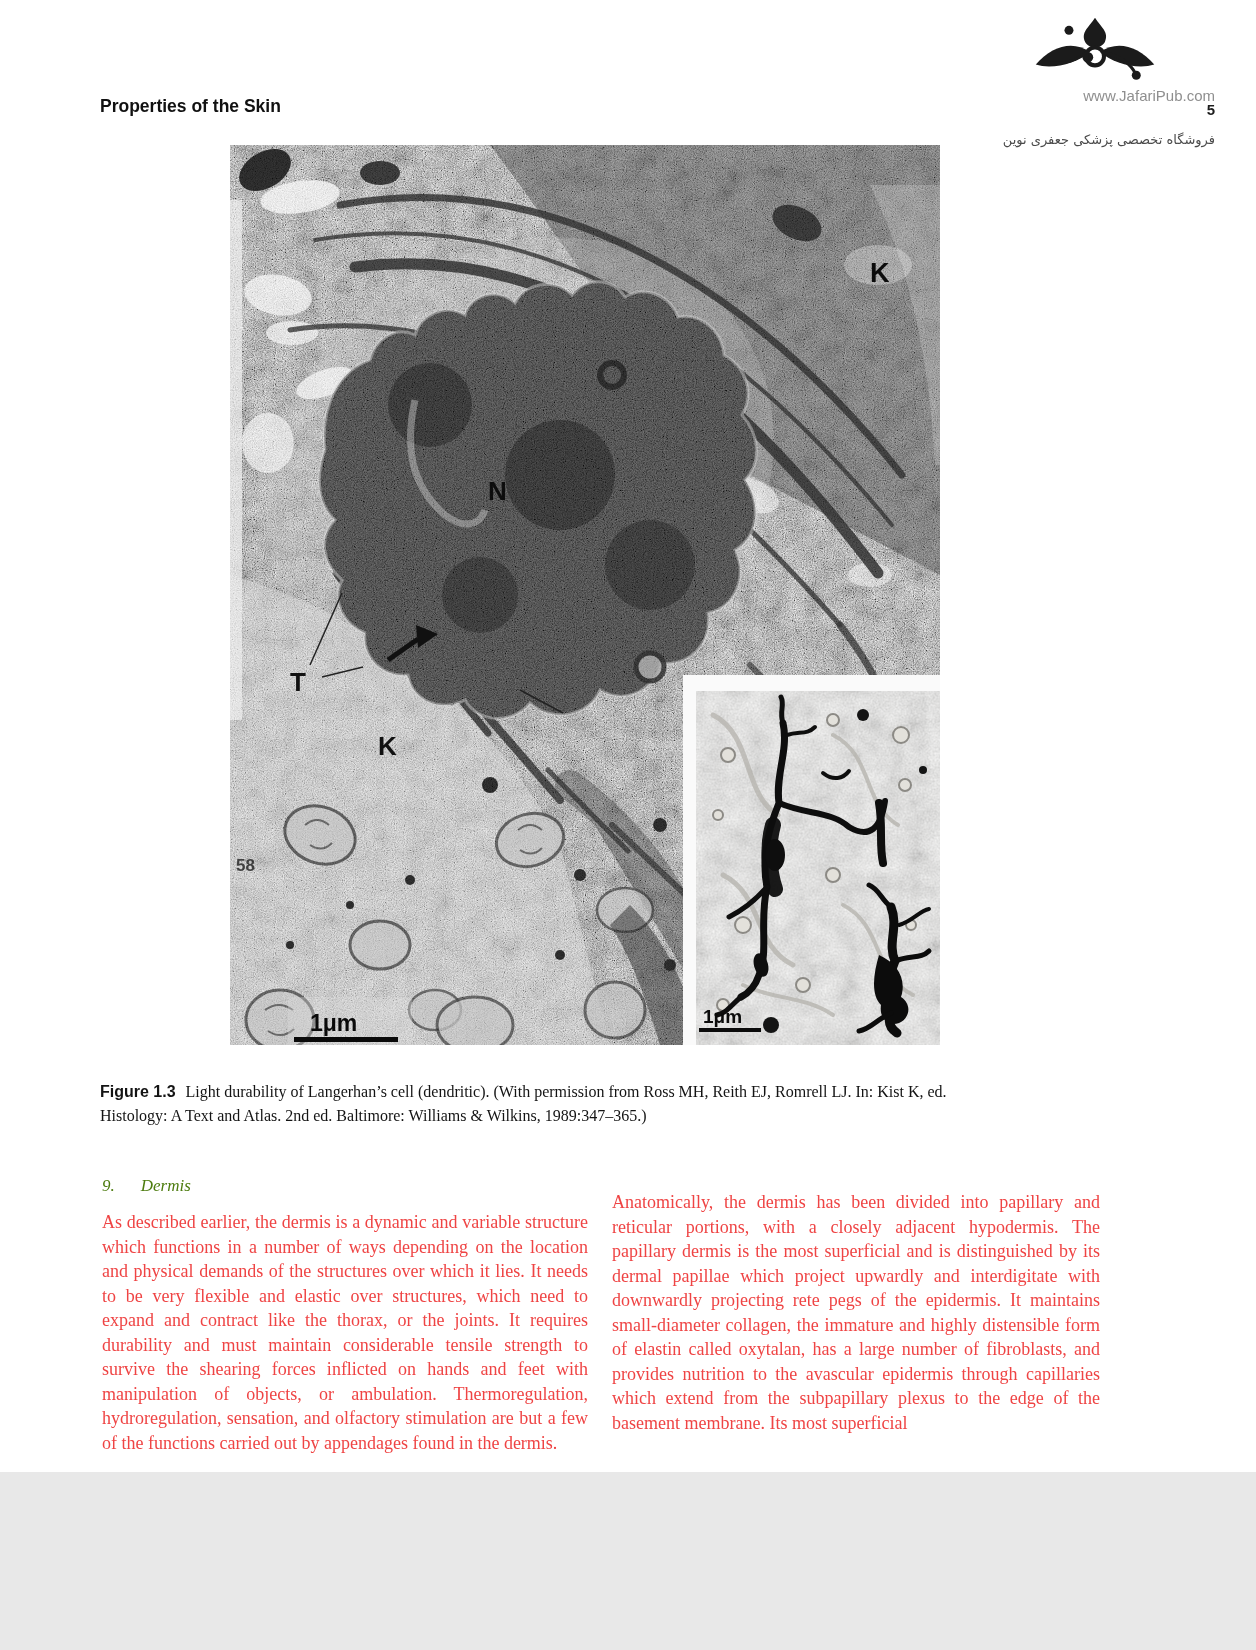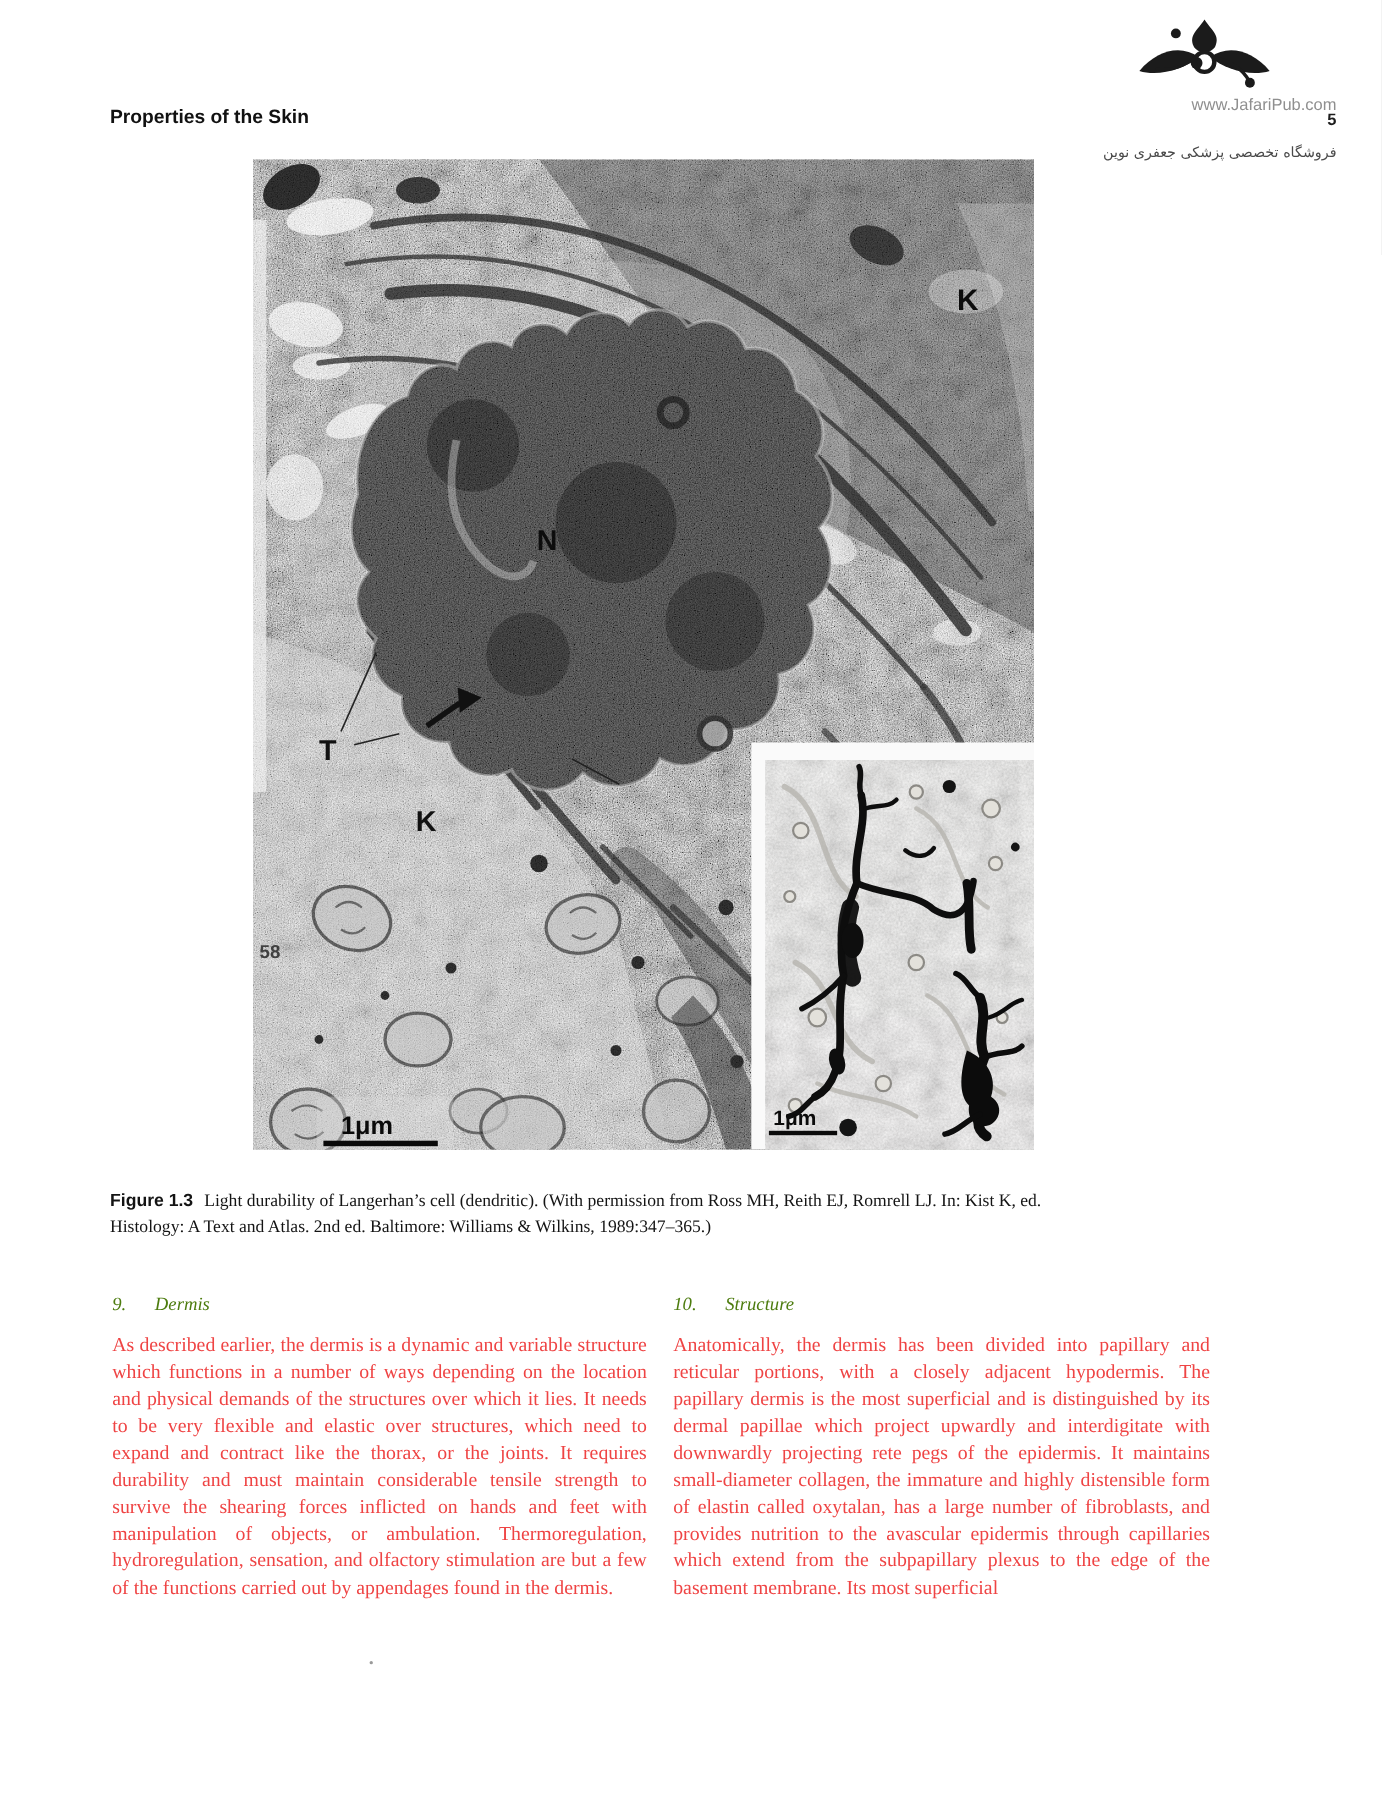--- a/index.html
+++ b/index.html
@@ -1,16 +1,16 @@
 <!DOCTYPE html>
 <html><head>
 <meta charset="utf-8">
 <style>
   html,body{margin:0;padding:0;background:#e8e8e8;}
-  .page{position:relative;width:1256px;height:1650px;background:#ffffff;overflow:hidden;
+  .page{position:relative;width:1256px;height:1472px;background:#ffffff;overflow:hidden;
         font-family:"Liberation Serif",serif;color:#1a1a1a;}
   .hdr{position:absolute;left:100px;top:96px;font-family:"Liberation Sans",sans-serif;
        font-weight:bold;font-size:17.5px;color:#111;}
   .brand{position:absolute;left:975px;top:16px;width:240px;text-align:right;line-height:1.15;}
   .brand .logo{display:block;margin:0 auto;}
   .brand .url{font-family:"Liberation Sans",sans-serif;font-size:15px;color:#8f8f8f;margin-top:1px;}
   .brand .pnum{font-family:"Liberation Sans",sans-serif;font-size:15px;font-weight:bold;color:#1d1d1d;margin-top:-3px;}
   .brand .fa{font-family:"DejaVu Sans",sans-serif;font-size:13px;color:#4a4a4a;margin-top:14px;direction:rtl;}
   .micro{position:absolute;left:230px;top:145px;width:710px;height:900px;}
   .caption{position:absolute;left:100px;top:1080px;width:1046px;font-size:16px;line-height:23.5px;color:#141414;}
@@ -267,20 +267,17 @@
   </div>
 
   <div class="col left">
     <div class="sechead">
       <span class="num">9.</span><span>Dermis</span>
     </div>
     <p>As described earlier, the dermis is a dynamic and variable structure which functions in a number of ways depending on the location and physical demands of the structures over which it lies. It needs to be very flexible and elastic over structures, which need to expand and contract like the thorax, or the joints. It requires durability and must maintain considerable tensile strength to survive the shearing forces inflicted on hands and feet with manipulation of objects, or ambulation. Thermoregulation, hydroregulation, sensation, and olfactory stimulation are but a few of the functions carried out by appendages found in the dermis.</p>
   </div>
 
   <div class="col right">
-    <div class="sechead">
-      <span class="num">10.</span><span>Structure</span>
-    </div>
     <p>Anatomically, the dermis has been divided into papillary and reticular portions, with a closely adjacent hypodermis. The papillary dermis is the most superficial and is distinguished by its dermal papillae which project upwardly and interdigitate with downwardly projecting rete pegs of the epidermis. It maintains small-diameter collagen, the immature and highly distensible form of elastin called oxytalan, has a large number of fibroblasts, and provides nutrition to the avascular epidermis through capillaries which extend from the subpapillary plexus to the edge of the basement membrane. Its most superficial</p>
   </div>
 
   <div class="stray-dot"></div>
 </div>
 
 </body></html>

